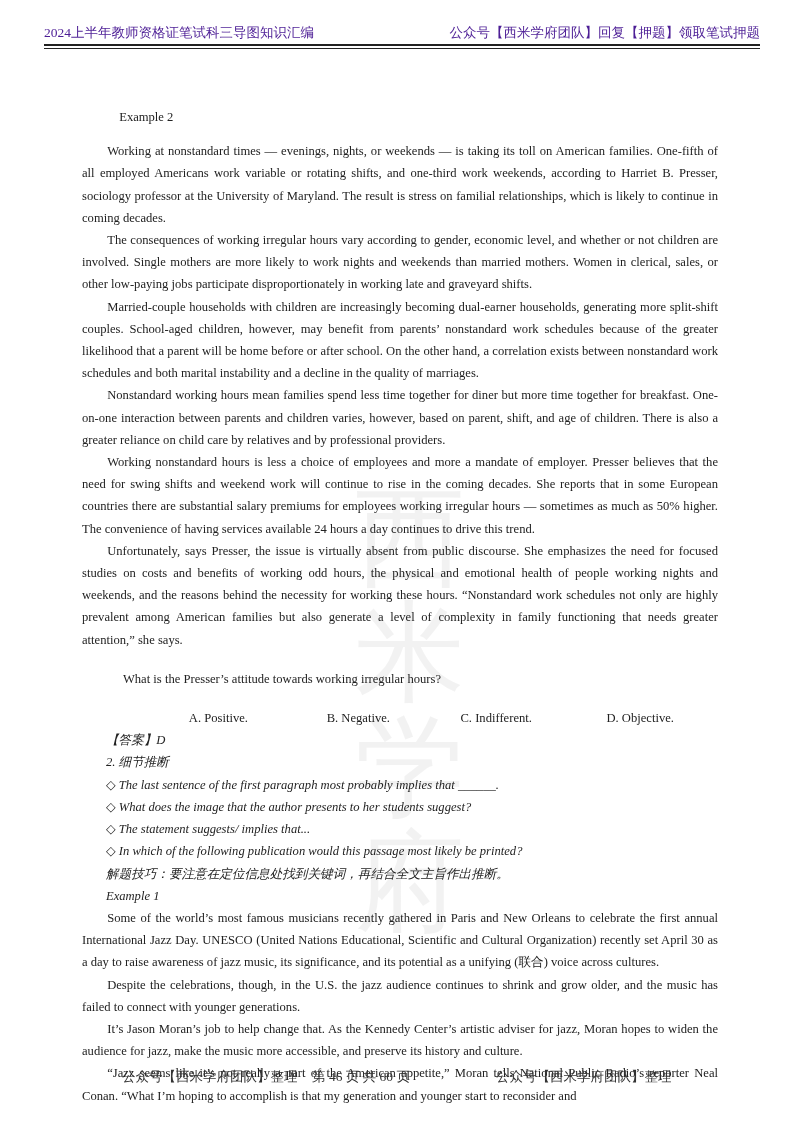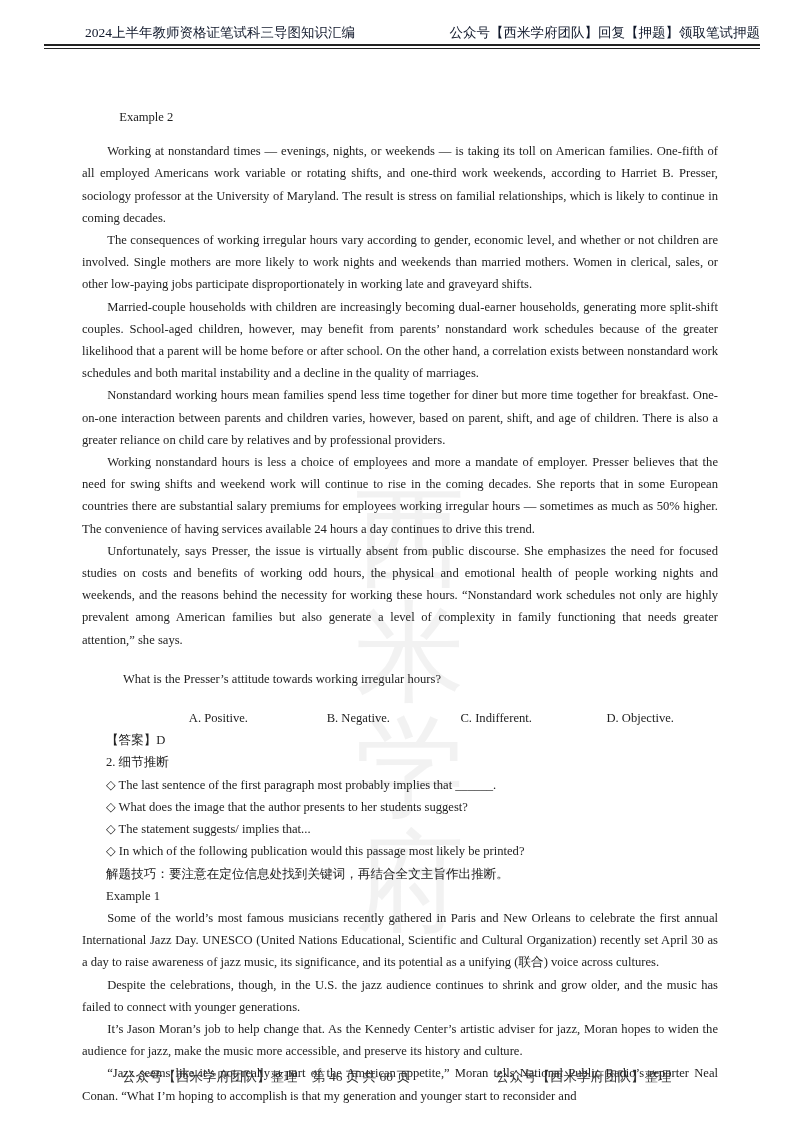--- a/index.html
+++ b/index.html
@@ -1,28 +1,28 @@
 <!DOCTYPE html>
 <html><head>
 <meta charset="utf-8">
 <style>
   html, body { margin:0; padding:0; background:#fff; }
   body { width:800px; height:1131px; position:relative; overflow:hidden;
          font-family:"Liberation Serif","DejaVu Serif",serif; color:#222; }
   .header { position:absolute; left:44px; right:40px; top:24px; height:20px;
-            font-size:13.5px; color:#0f172a;margin-left:41px; }
+            font-size:13.5px; color:#4c1d95; }
   .header .left { position:absolute; left:0; top:0; }
   .header .right { position:absolute; right:0; top:0; }
   .rule-thick { position:absolute; left:44px; right:40px; top:44px; height:2px; background:#222; }
   .rule-thin { position:absolute; left:44px; right:40px; top:48px; height:1px; background:#222; }
   .content { position:absolute; left:82px; width:636px; top:94px; font-size:12.6px; line-height:22.2px; }
   .p { text-align:justify; text-indent:2em; margin:0; }
   .line { margin:12px; text-indent:2em; }
   .q { margin:17px; padding-left:1.9em; }
-  .noindent { margin:0; padding-left:1.9em; }
+  .noindent { margin:0; padding-left:1.9em;font-style:italic; }
   .opts { display:flex; padding-left:1.9em; margin:0;text-align:right; }
   .opts span { width:142px; }
   .watermark { position:absolute; left:355px; top:440px; width:200px; height:240px; pointer-events:none;
                font-family:"DejaVu Sans",sans-serif; color:rgba(0,0,0,0.05); font-size:110px; line-height:115px;
                text-align:left;margin-top:40px; }
   .footer { position:absolute; top:1068px; left:0; width:800px; font-size:13.5px; color:#333; }
   .footer span { position:absolute; top:0; }
 </style>
 </head>
 <body>

